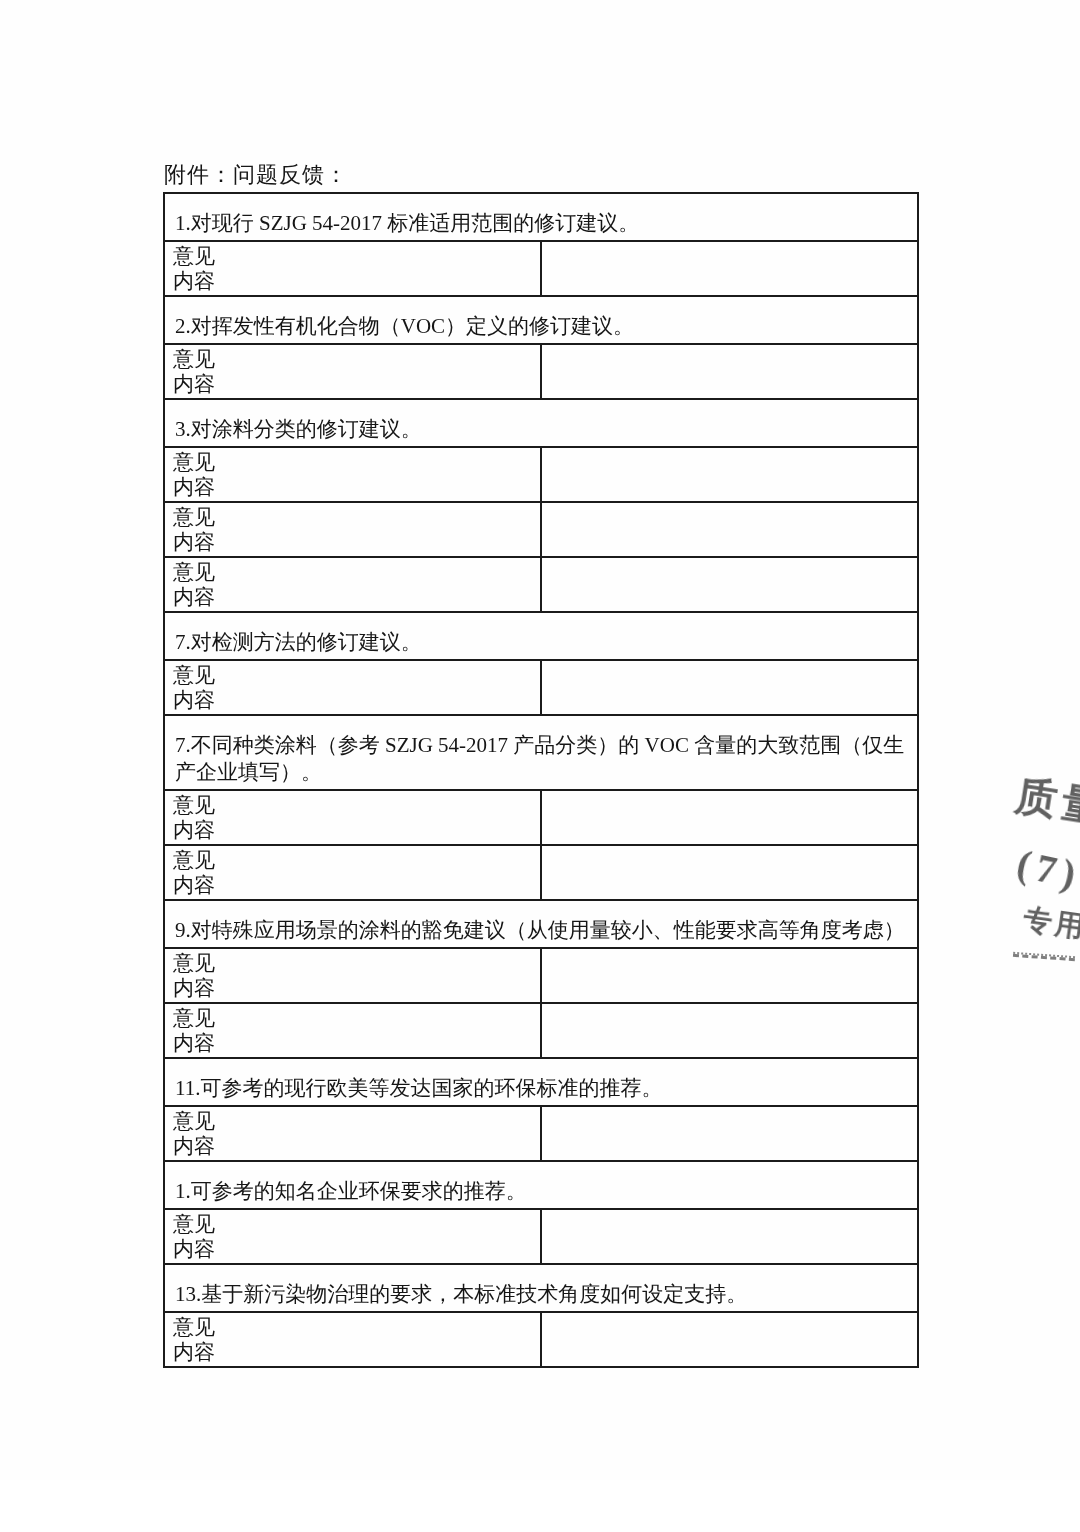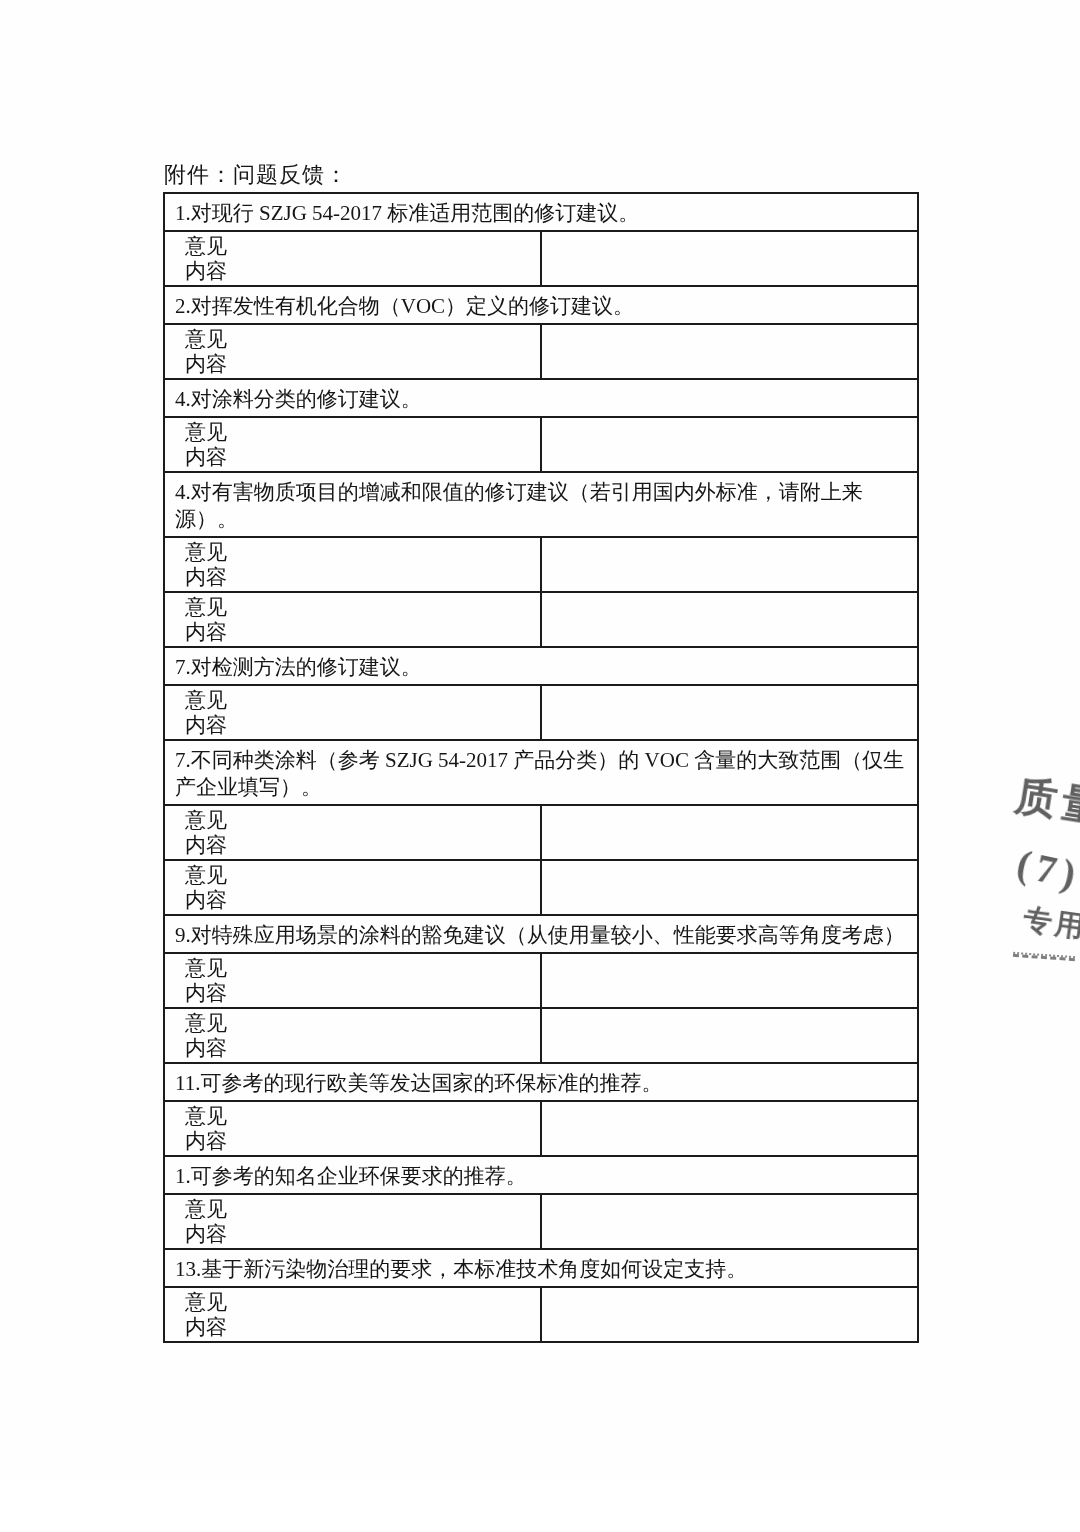--- a/index.html
+++ b/index.html
@@ -30,27 +30,27 @@
     table-layout: fixed;
   }
   table.feedback-table td {
     border: 2px solid #1b1b1b;
     font-size: 21px;
     color: #161616;
     vertical-align: middle;
   }
   tr.q-row td {
     height: 30px;
-    padding: 6px 10px 3px 10px;
+    padding: 16px 10px 3px 10px;
     line-height: 27px;
   }
   tr.op-row td { height: 55px; }
   td.op-label {
     width: 65px;
-    padding: 1px 2px 1px 20px;
+    padding: 1px 2px 1px 8px;
     line-height: 25px;
   }
   td.op-label div { white-space: nowrap; }
   td.op-content { background: #fefefe; }
 
   
   .stamp {
     position: absolute;
     left: 995px; top: 768px;
     width: 85px; height: 225px;
@@ -94,31 +94,28 @@
           <td colspan="2">2.对挥发性有机化合物（VOC）定义的修订建议。</td>
         </tr>
         <tr class="op-row">
           <td class="op-label">
             <div>意见</div>
             <div>内容</div>
           </td>
           <td class="op-content"></td>
         </tr>
         <tr class="q-row">
-          <td colspan="2">4.对涂料分类的修订建议。</td>
-        </tr>
-        <tr class="op-row">
-          <td class="op-label">
-            <div>意见</div>
-            <div>内容</div>
-          </td>
-          <td class="op-content"></td>
-        </tr>
-        <tr class="q-row">
-          <td colspan="2">4.对有害物质项目的增减和限值的修订建议（若引用国内外标准，请附上来源）。</td>
+          <td colspan="2">3.对涂料分类的修订建议。</td>
+        </tr>
+        <tr class="op-row">
+          <td class="op-label">
+            <div>意见</div>
+            <div>内容</div>
+          </td>
+          <td class="op-content"></td>
         </tr>
         <tr class="op-row">
           <td class="op-label">
             <div>意见</div>
             <div>内容</div>
           </td>
           <td class="op-content"></td>
         </tr>
         <tr class="op-row">
           <td class="op-label">

